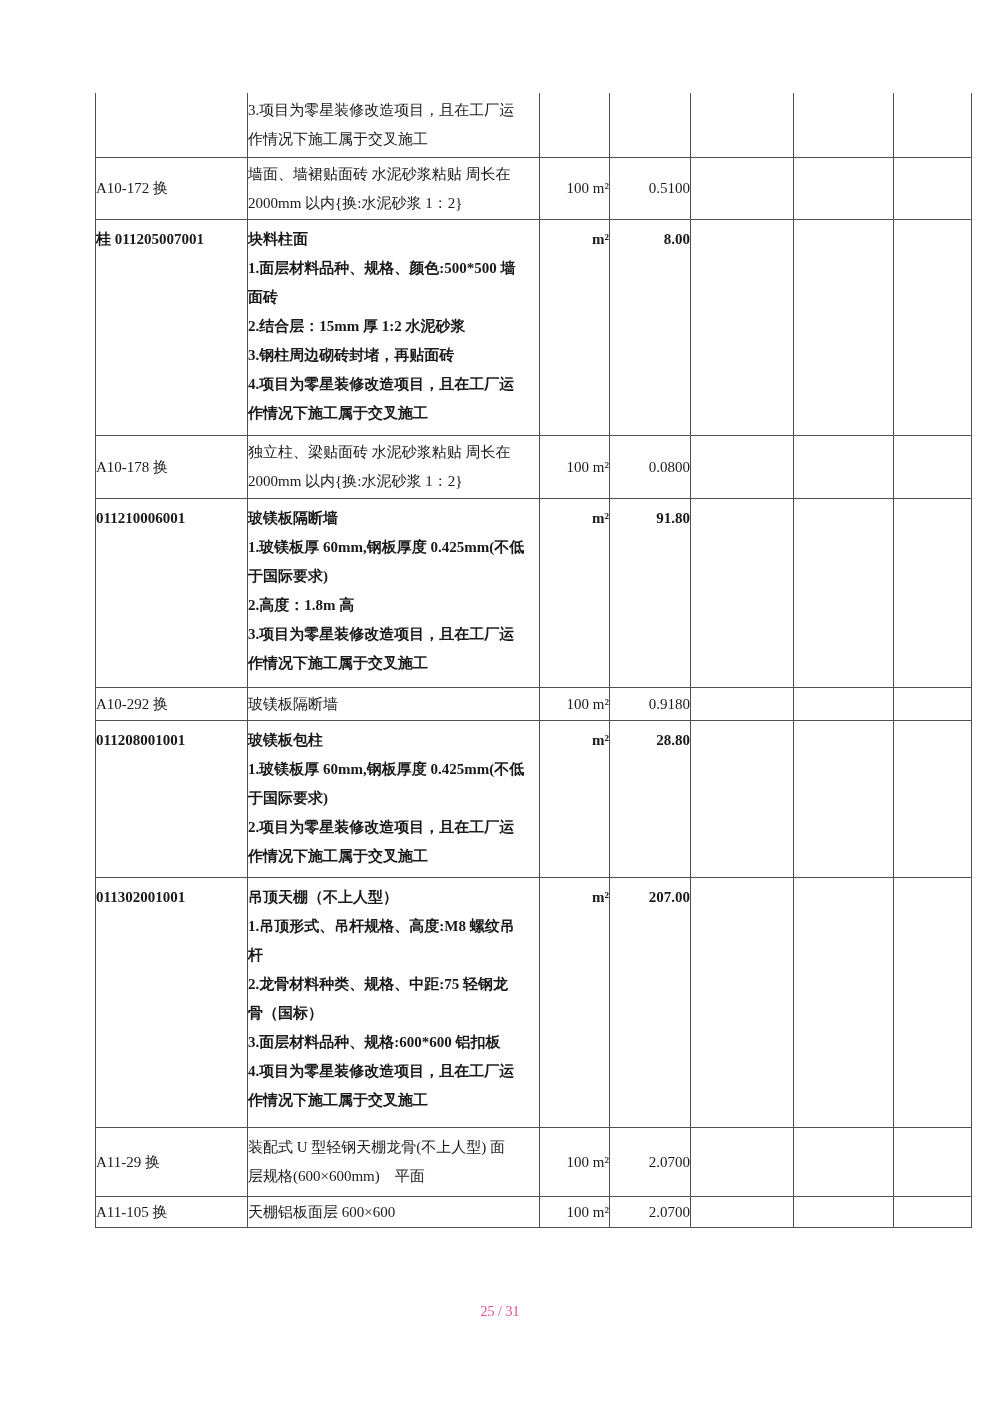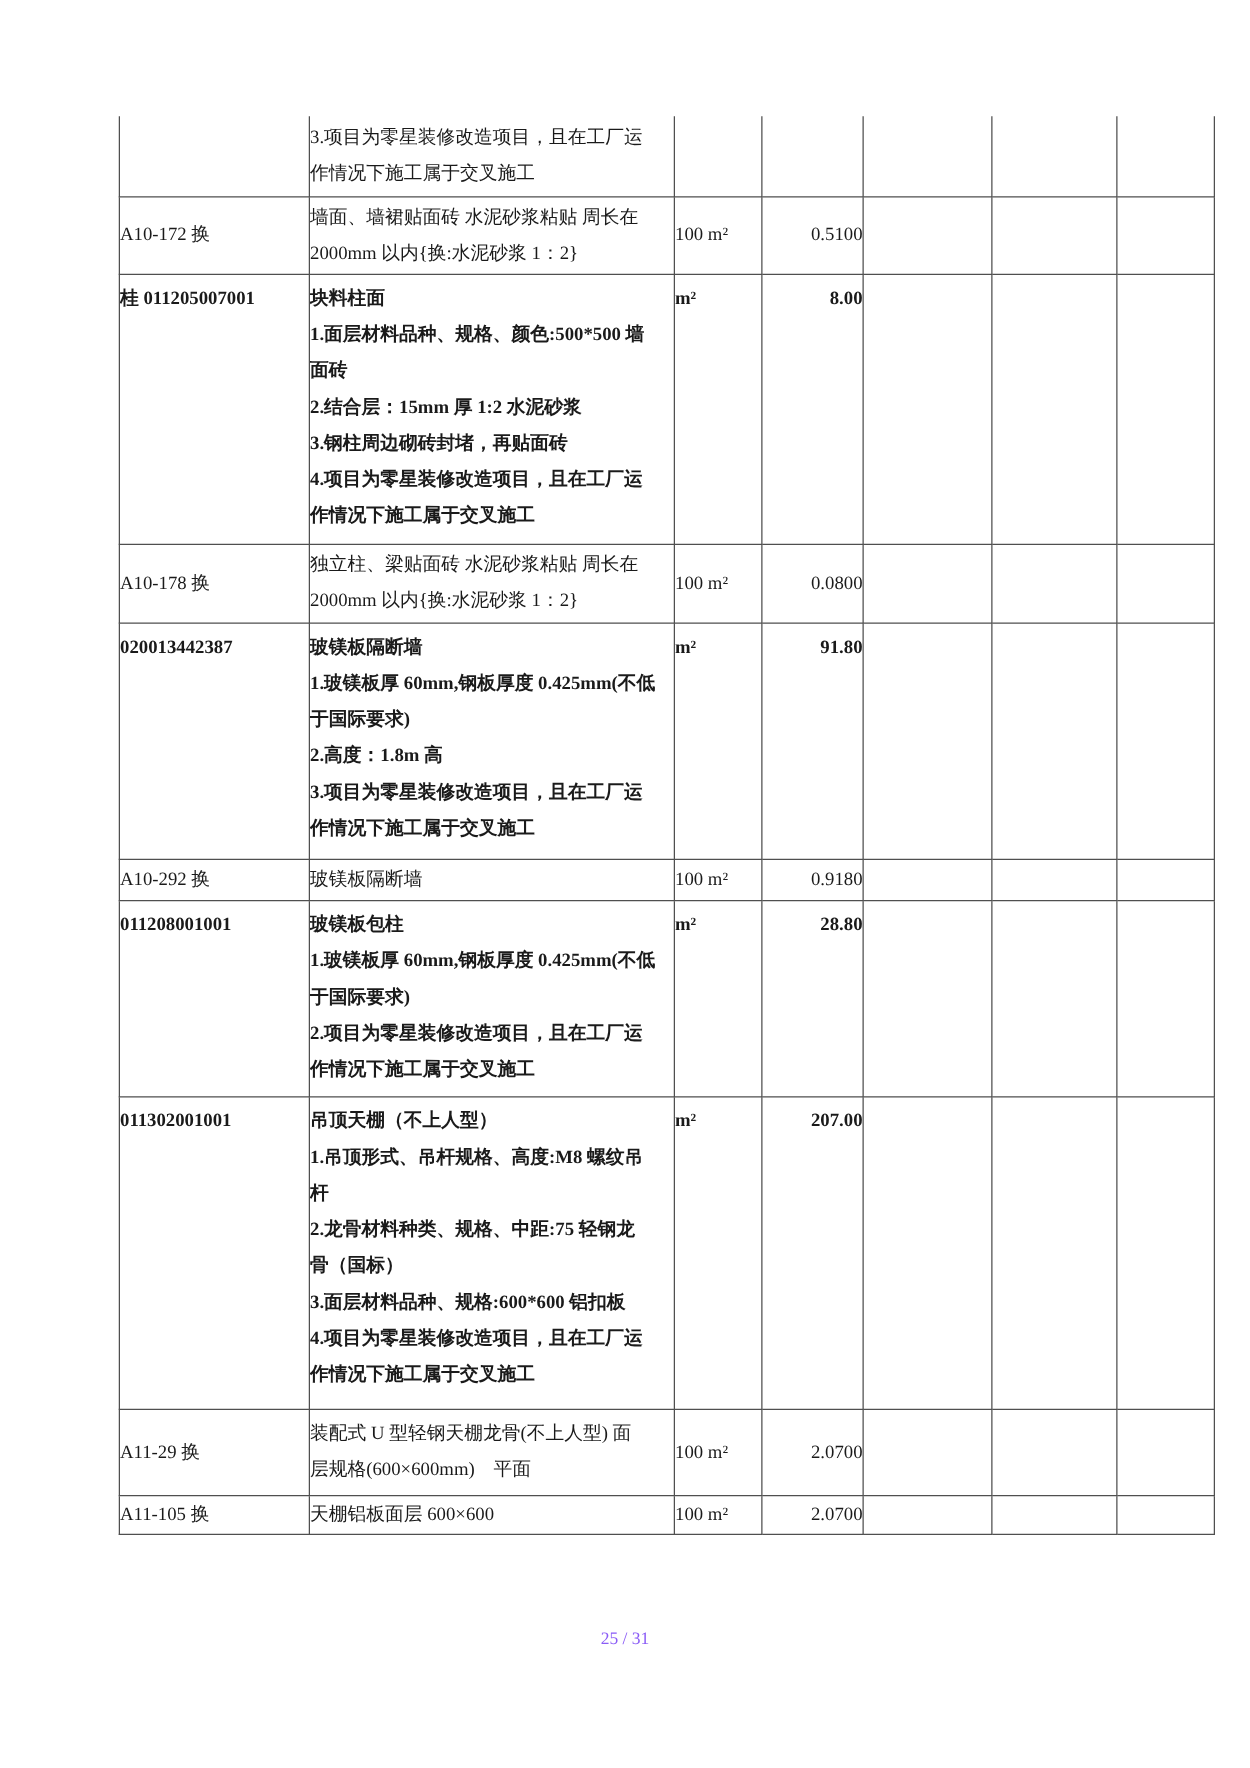--- a/index.html
+++ b/index.html
@@ -48,41 +48,41 @@
   tr.h32  td { height: 32px; }
   tr.h151 td { height: 151px; margin-left: 48px; }
   tr.h28  td { height: 28px; }
   tr.h244 td { height: 244px; margin-left: 10px; }
   tr.h68  td { height: 68px; }
   tr.h30  td { height: 30px; }
   tr.h33  td { height: 33px; }
 
   .c-code { padding-left: 8px; line-height: 29px; }
   .c-desc { padding: 0 8px; white-space: pre-line; line-height: 29px; }
-  .c-unit { text-align: left; line-height: 29px; }
+  .c-unit { text-align: right; line-height: 29px; }
   .c-qty  { text-align: right; padding-right: 8px; line-height: 29px; }
 
   
   tr.kind-item td { font-weight: bold; vertical-align: top; }
   tr.kind-item .c-desc { padding-top: 5px; }
   tr.kind-item .c-code { padding-top: 5px; }
   tr.kind-item .c-unit { padding-top: 5px; }
   tr.kind-item .c-qty  { padding-top: 5px; }
 
   
   tr.kind-section .c-desc { font-weight: bold; line-height: 26px; }
 
   .footer {
     position: absolute;
     top: 1304px;
     left: 0;
     width: 100%;
     text-align: center;
     font-size: 14px;
-    color: #8b5cf6;
+    color: #ec4899;
   }
 </style>
 </head>
 <body>
 
 <div class="page">
 
   <table class="boq">
     <colgroup>
       <col class="col-code">
@@ -138,21 +138,21 @@
         <td class="c-desc">独立柱、梁贴面砖 水泥砂浆粘贴 周长在
 2000mm 以内{换:水泥砂浆 1：2}</td>
         <td class="c-unit">100 m²</td>
         <td class="c-qty">0.0800</td>
         <td></td>
         <td></td>
         <td></td>
       </tr>
 
       <tr class="h183 kind-item">
-        <td class="c-code">020013442387</td>
+        <td class="c-code">011210006001</td>
         <td class="c-desc">玻镁板隔断墙
 1.玻镁板厚 60mm,钢板厚度 0.425mm(不低
 于国际要求)
 2.高度：1.8m 高
 3.项目为零星装修改造项目，且在工厂运
 作情况下施工属于交叉施工</td>
         <td class="c-unit">m²</td>
         <td class="c-qty">91.80</td>
         <td></td>
         <td></td>

